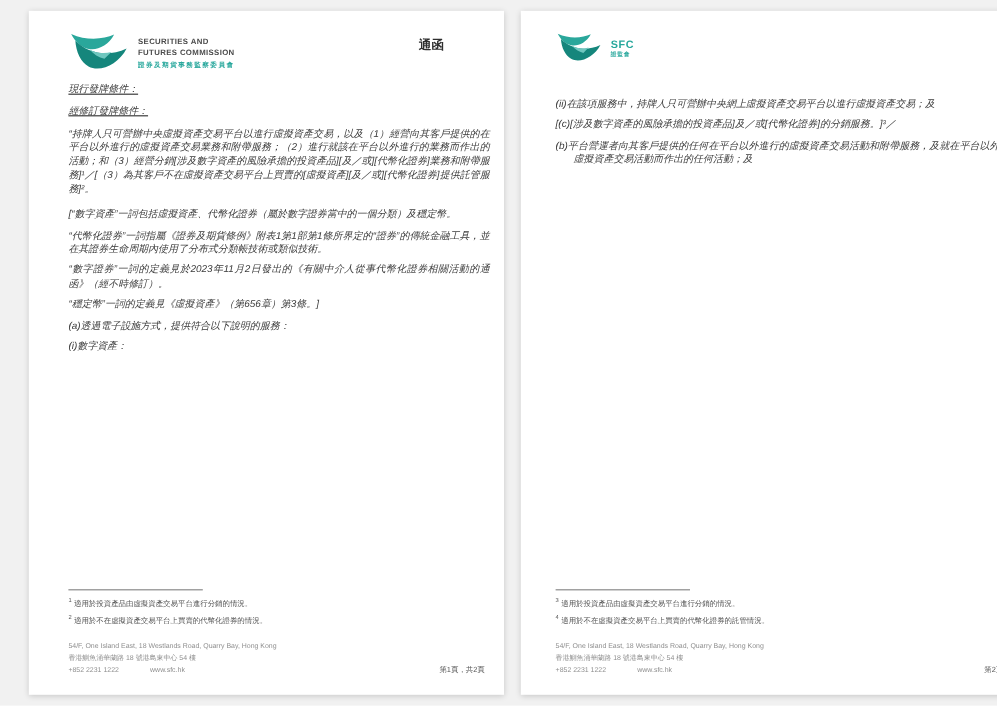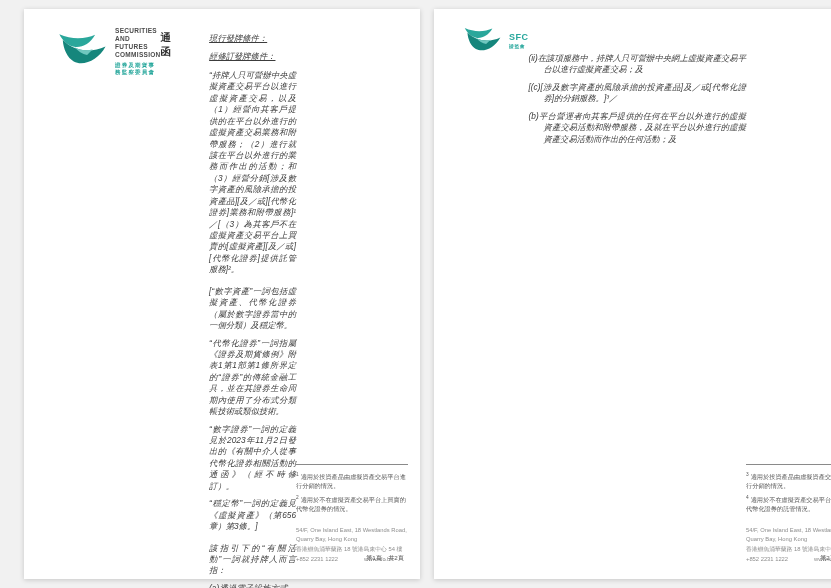--- a/index.html
+++ b/index.html
@@ -10,20 +10,21 @@
     font-family:"Liberation Sans","DejaVu Sans",sans-serif;
     overflow:hidden;
   }
   .page {
     position:absolute;
     top:9px;
     height:570px;
     background:#ffffff;
     box-shadow:0 1px 5px rgba(0,0,0,0.18);
     display:flex;
+    flex-direction:column;
   }
   #page1 { left:24px;  width:396px; padding:18px 12px 14px 33px; }
   #page2 { left:434px; width:440px; padding:18px 16px 14px 29px; }
 
   
   .hdr-row { display:flex; align-items:flex-start; justify-content:space-between; }
   .logo { display:flex; align-items:center; }
   .logo svg { display:block; }
   .logo-text { margin-left:6px; }
   .logo-en { font-size:6.5px; font-weight:bold; color:#4c4c4c; letter-spacing:.3px; line-height:1.25; }
@@ -76,21 +77,20 @@
 
 
   <div class="body-col">
     <div class="para heading-u">現行發牌條件：</div>
     <div class="para heading-u">經修訂發牌條件：</div>
     <div class="para">“持牌人只可營辦中央虛擬資產交易平台以進行虛擬資產交易，以及（1）經營向其客戶提供的在平台以外進行的虛擬資產交易業務和附帶服務；（2）進行就該在平台以外進行的業務而作出的活動；和（3）經營分銷[涉及數字資產的風險承擔的投資產品][及／或][代幣化證券]業務和附帶服務]¹／[（3）為其客戶不在虛擬資產交易平台上買賣的[虛擬資產][及／或][代幣化證券]提供託管服務]²。</div>
     <div class="para gap-top">[“數字資產”一詞包括虛擬資產、代幣化證券（屬於數字證券當中的一個分類）及穩定幣。</div>
     <div class="para">“代幣化證券”一詞指屬《證券及期貨條例》附表1第1部第1條所界定的“證券”的傳統金融工具，並在其證券生命周期內使用了分布式分類帳技術或類似技術。</div>
     <div class="para">“數字證券”一詞的定義見於2023年11月2日發出的《有關中介人從事代幣化證券相關活動的通函》（經不時修訂）。</div>
     <div class="para">“穩定幣”一詞的定義見《虛擬資產》（第656章）第3條。]</div>
-    <div class="para gap-top">該指引下的“有關活動”一詞就持牌人而言指：</div>
     <div class="para hang">(a)透過電子設施方式，提供符合以下說明的服務：</div>
     <div class="para hang">(i)數字資產：</div>
   </div>
 
   <div class="bottom-block">
     <div class="fn-rule"></div>
     <div class="footnote"><span class="fn-mark">1</span><span>適用於投資產品由虛擬資產交易平台進行分銷的情況。</span></div>
     <div class="footnote"><span class="fn-mark">2</span><span>適用於不在虛擬資產交易平台上買賣的代幣化證券的情況。</span></div>
     <div class="footer">
       <div>54/F, One Island East, 18 Westlands Road, Quarry Bay, Hong Kong</div>

